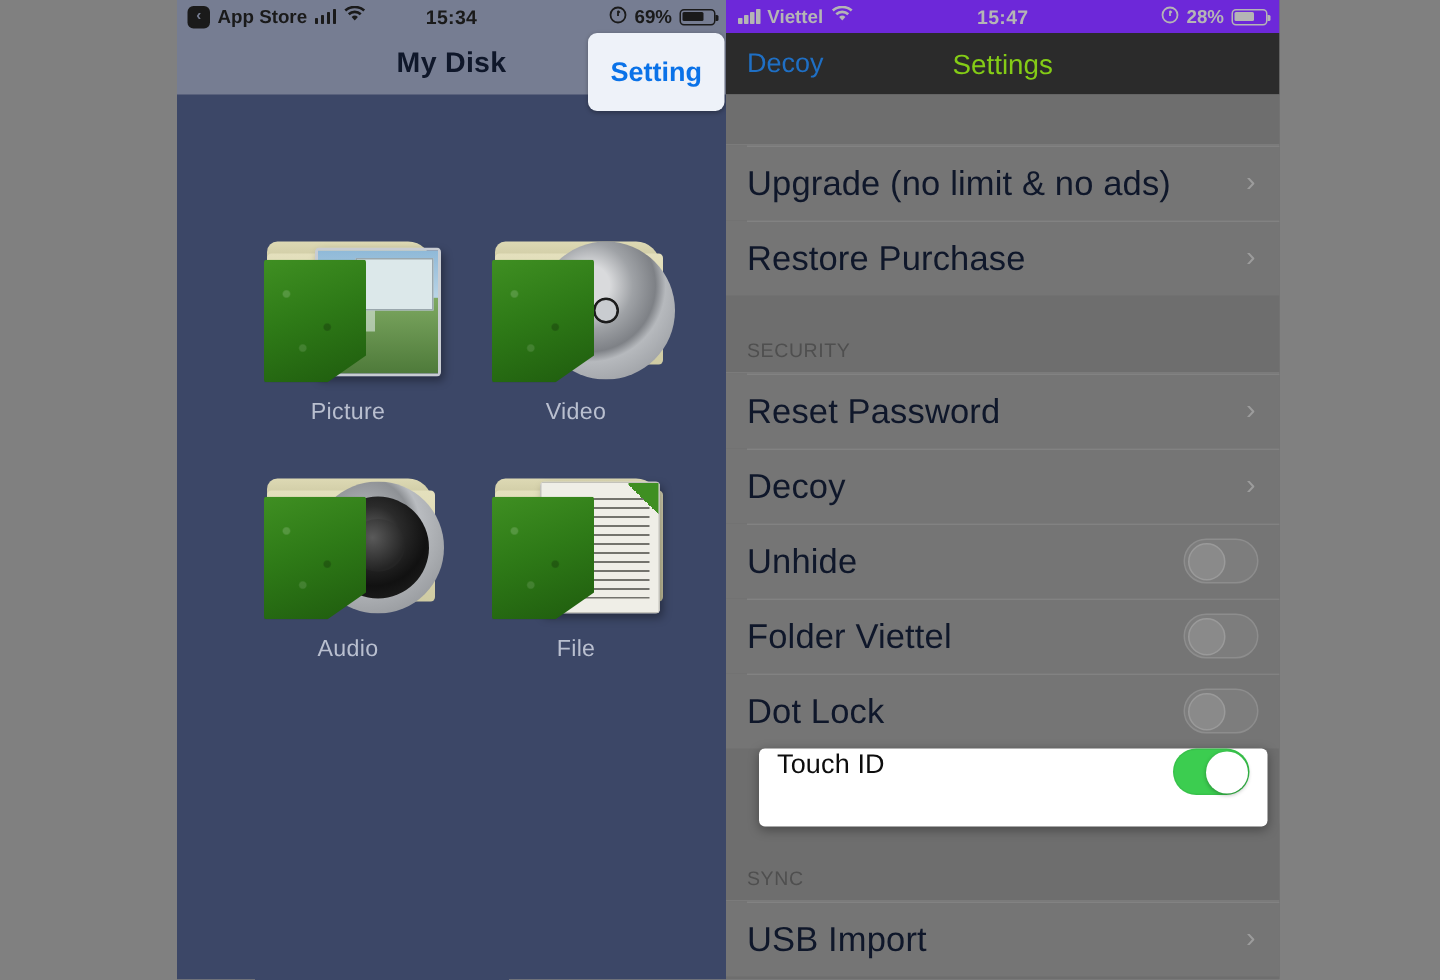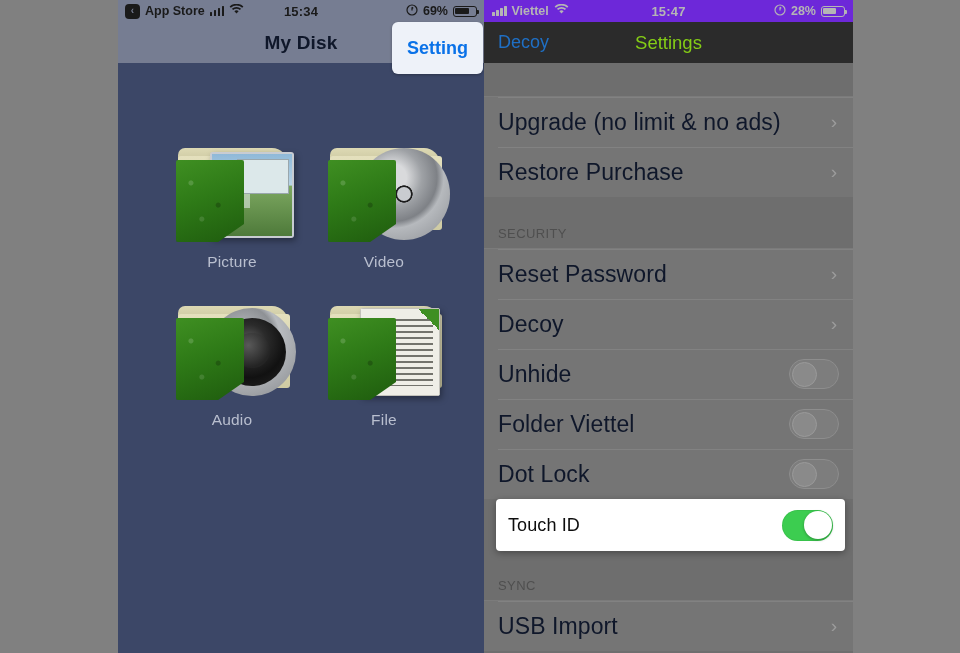--- a/index.html
+++ b/index.html
@@ -50,21 +50,21 @@
   #left-nav-title { color:#0f172a; font-size: 19px; font-weight: 700; letter-spacing:.2px; }
   #setting-button {
     position: absolute; right: 1px; top: 0px; height: 52px;
     display:flex; align-items:center; padding: 0 15px;
     background: #eef2f9; border-radius: 6px;
     box-shadow: 0 1px 3px rgba(0,0,0,.28);
   }
   #setting-button span { color:#0a72e8; font-size:18px; font-weight:700; }
 
   #disk-grid {
-    position:absolute; left:0; top:50px; width:366px; height:432px;
+    position:absolute; left:0; top:63px; width:366px; height:432px;
     padding: 92px 26px 0 38px;
     display:grid; grid-template-columns: 1fr 1fr; grid-auto-rows: 158px;
     justify-items:center;
   }
   .disk-item { display:flex; flex-direction:column; align-items:center; width:152px; }
   .disk-label { margin-top: 7px; color:#b9bfcf; font-size:15.5px; letter-spacing:.2px;}
   .folder { position:relative; width:128px; height:104px; }
   .folder .tab {
     position:absolute; left:10px; top:6px; width:110px; height:18px;
     background: linear-gradient(180deg,#ddd9b4,#c7c39b);
@@ -173,24 +173,24 @@
   .toggle {
     width:50px; height:30px; border-radius:16px;
     background:#7d7d7d; border:1.3px solid #8d8d8d; position:relative;
   }
   .toggle > i {
     position:absolute; left:1.5px; top:1.5px; width:25px; height:25px;
     border-radius:50%; background:#8a8a8a; border:1px solid #9a9a9a;
   }
   
   #row-touchid {
-    position:absolute; left:12px; right:8px; height:52px;
+    position:absolute; left:22px; right:8px; height:52px;
     background:#ffffff; border-radius:4px; z-index:5;
     box-shadow:0 2px 7px rgba(0,0,0,.35);
-    display:flex; align-items:center; padding:0 12px;
+    display:flex; align-items:flex-start; padding:0 12px;
   }
   #row-touchid::before { display:none; }
   #row-touchid .row-label { color:#0d0d0d; font-size:18px; }
   #toggle-touchid {
     width:51px; height:31px; border-radius:16px; background:#3ccd50;
     border:none; position:relative; box-shadow:inset 0 0 0 1px rgba(0,0,0,.05);
   }
   #toggle-touchid > i {
     position:absolute; right:1.5px; left:auto; top:1.5px; width:28px; height:28px;
     border-radius:50%; background:#ffffff; border:none;

